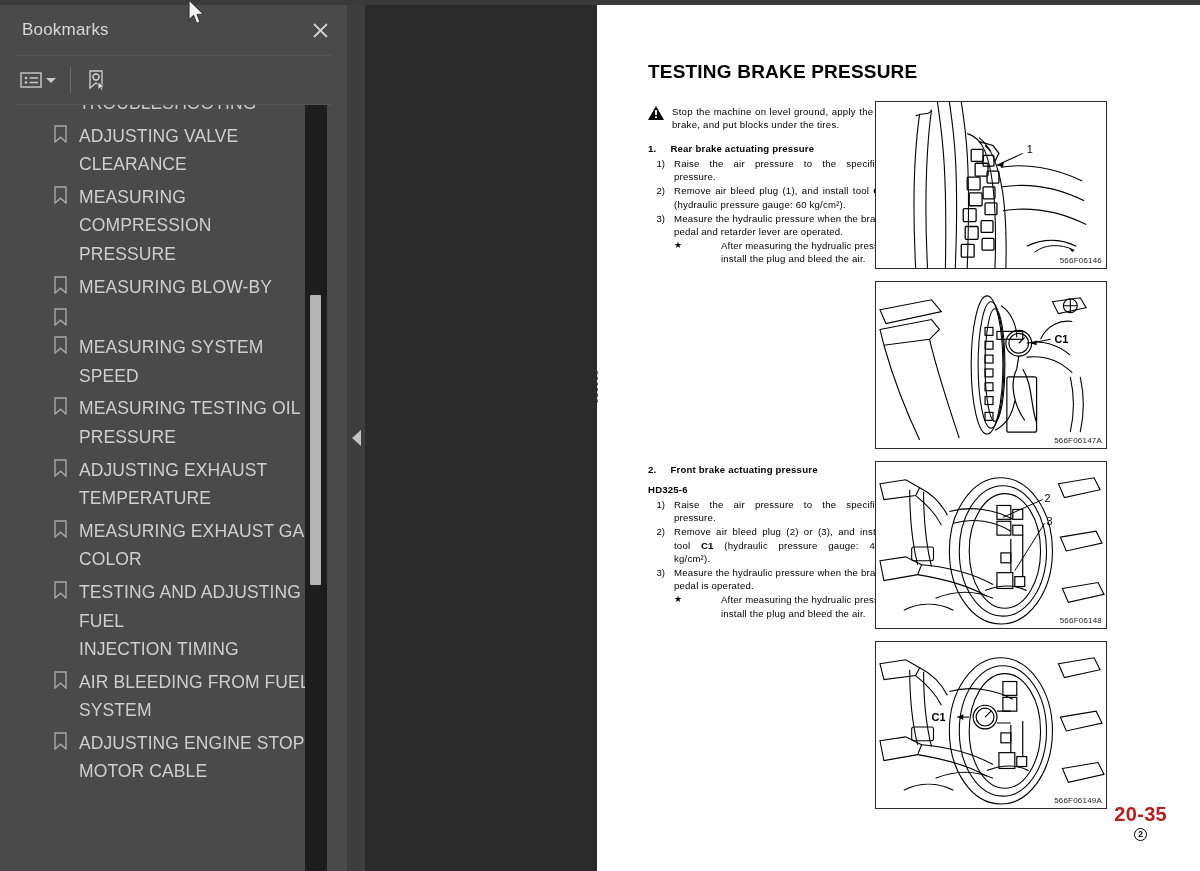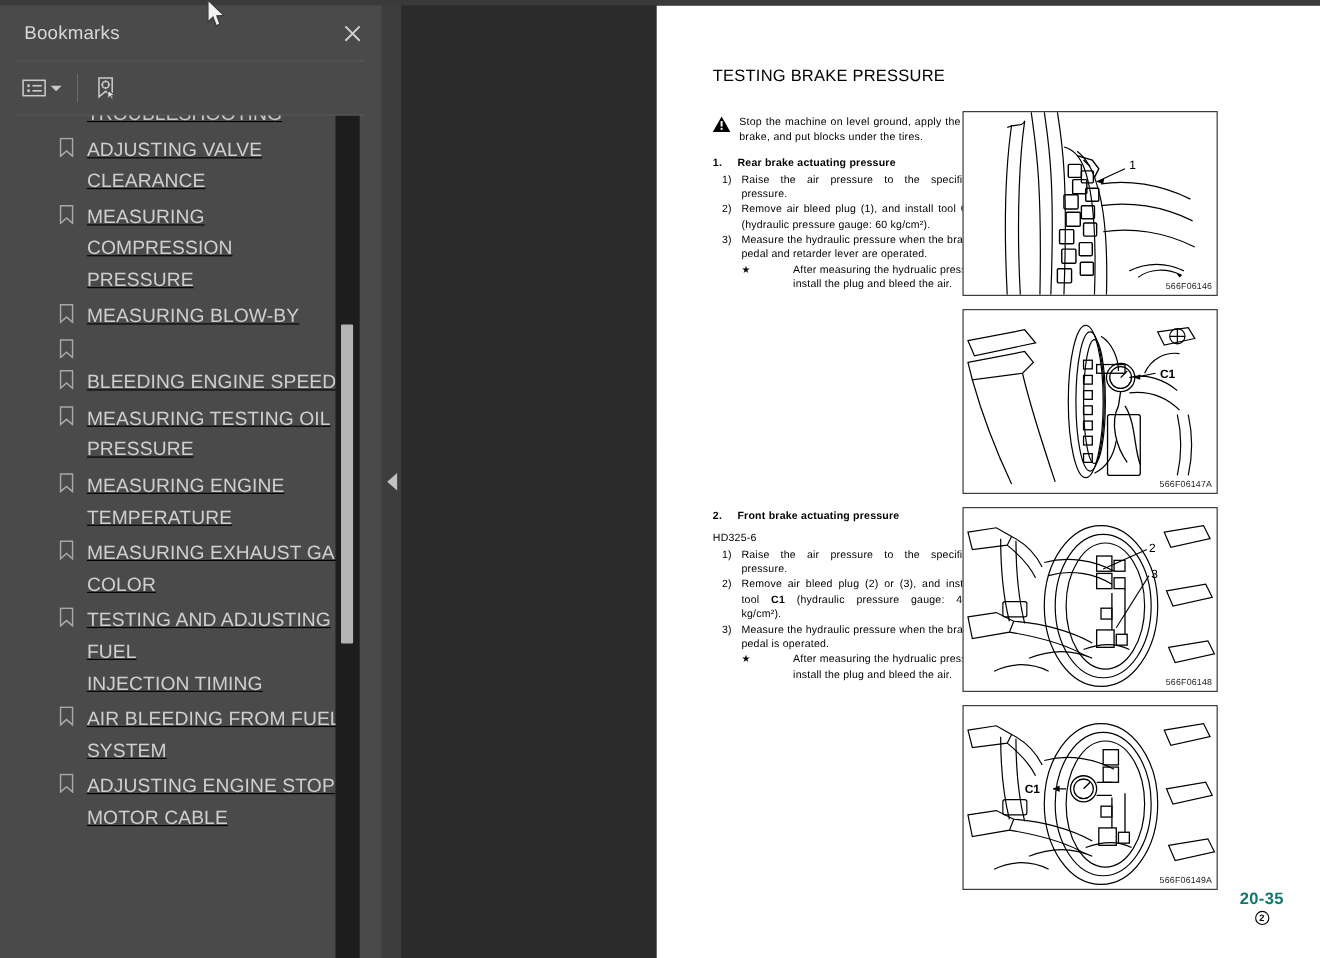--- a/index.html
+++ b/index.html
@@ -56,21 +56,20 @@
   .sb-list {
     position: absolute; inset: 0 20px 0 0;
     padding: 0 0 0 0;
   }
   .bk-item {
     display: flex; align-items: flex-start;
     padding: 2px 4px 2px 50px;
     position: relative;
     cursor: pointer;
     min-height: 28px;
-    text-decoration: underline;
   }
   .bk-icon {
     position: absolute; left: 54px; top: 5px;
     width: 13px; height: 18px;
   }
   .bk-label {
     color: #cfcfcf;
     font-size: 17.5px;
     line-height: 28.6px;
     letter-spacing: .1px;
@@ -120,40 +119,40 @@
   .side-code {
     position: absolute; left: -20px; top: 376px;
     transform: rotate(-90deg);
     transform-origin: center;
     font-family: "Liberation Sans", sans-serif;
     font-size: 9.5px; color: #1a1a1a; letter-spacing: .4px;
   }
 
   .doc-title {
     position: absolute; left: 51px; top: 56px;
-    font-size: 15px; font-weight: normal; color: #000;
+    font-size: 19px; font-weight: bold; color: #000;
     letter-spacing: .2px;
   }
 
   .warn-block {
     position: absolute; left: 51px; top: 100px; width: 262px;
     display: flex; gap: 8px;
   }
   .warn-tri { flex:0 0 16px; margin-top:1px; }
   .warn-text {
     font-size: 9.6px; line-height: 13.2px; color:#000;
     text-align: justify; letter-spacing:.25px;
   }
 
   .sec { position: absolute; color:#000; }
   .sec-head {
     font-size: 9.6px; font-weight: bold; letter-spacing:.2px;
     display:flex; gap: 14px;
   }
-  .sec-sub { font-size: 9.6px; font-weight: normal; margin-top: 9px; letter-spacing:.2px;}
+  .sec-sub { font-size: 9.6px; font-weight: bold; margin-top: 9px; letter-spacing:.2px;}
   .steps { margin-top: 3px; }
   .step { display: flex; gap: 9px; margin-bottom: 1px; }
   .step-num { flex: 0 0 17px; font-size: 9.6px; line-height:13.2px; text-align:right; }
   .step-txt {
     font-size: 9.6px; line-height: 13.2px; text-align: justify;
     letter-spacing: .2px; width: 212px;
   }
   .step-txt b { font-weight: bold; }
   .substep { display:flex; gap:9px; margin-left: 26px; margin-top:1px; }
   .star { flex:0 0 10px; font-size:9px; line-height:13.2px; }
@@ -167,21 +166,21 @@
   .fig svg { display:block; width:100%; height:100%; }
   .fig-code {
     position: absolute; right: 4px; bottom: 3px;
     font-size: 8px; font-weight: normal; color:#222; letter-spacing:.2px;
   }
 
   .page-no {
     position: absolute; right: 35px; bottom: 30px;
     text-align: center;
   }
-  .page-no .num { font-size: 15px; font-weight: bold; color:#0f766e; letter-spacing:.3px;}
+  .page-no .num { font-size: 20px; font-weight: bold; color:#b91c1c; letter-spacing:.3px;}
   .page-no .rev {
     font-size: 8.5px; font-weight:bold; color:#000;
     border:1px solid #000; border-radius:50%;
     width:13px; height:13px; line-height:11px; margin: 2px auto 0;
   }
 
   
   .cursor { position: absolute; left: 188px; top: 0px; pointer-events: none; }
 </style>
 </head>
@@ -250,34 +249,34 @@
           </div>
           <div class="bk-item">
             <span class="bk-icon"><svg width="13" height="18" viewBox="0 0 13 18">
                 <path d="M1 1 H12 V17 L6.5 12.2 L1 17 Z" fill="none" stroke="#a8a8a8" stroke-width="1.4"></path>
               </svg></span>
           </div>
           <div class="bk-item">
             <span class="bk-icon"><svg width="13" height="18" viewBox="0 0 13 18">
                 <path d="M1 1 H12 V17 L6.5 12.2 L1 17 Z" fill="none" stroke="#a8a8a8" stroke-width="1.4"></path>
               </svg></span>
-            <span class="bk-label">BLEEDING ENGINE SPEED</span>
+            <span class="bk-label">MEASURING SYSTEM SPEED</span>
           </div>
           <div class="bk-item">
             <span class="bk-icon"><svg width="13" height="18" viewBox="0 0 13 18">
                 <path d="M1 1 H12 V17 L6.5 12.2 L1 17 Z" fill="none" stroke="#a8a8a8" stroke-width="1.4"></path>
               </svg></span>
             <span class="bk-label">MEASURING TESTING OIL
 PRESSURE</span>
           </div>
           <div class="bk-item">
             <span class="bk-icon"><svg width="13" height="18" viewBox="0 0 13 18">
                 <path d="M1 1 H12 V17 L6.5 12.2 L1 17 Z" fill="none" stroke="#a8a8a8" stroke-width="1.4"></path>
               </svg></span>
-            <span class="bk-label">MEASURING ENGINE
+            <span class="bk-label">ADJUSTING EXHAUST
 TEMPERATURE</span>
           </div>
           <div class="bk-item">
             <span class="bk-icon"><svg width="13" height="18" viewBox="0 0 13 18">
                 <path d="M1 1 H12 V17 L6.5 12.2 L1 17 Z" fill="none" stroke="#a8a8a8" stroke-width="1.4"></path>
               </svg></span>
             <span class="bk-label">MEASURING EXHAUST GAS
 COLOR</span>
           </div>
           <div class="bk-item">

